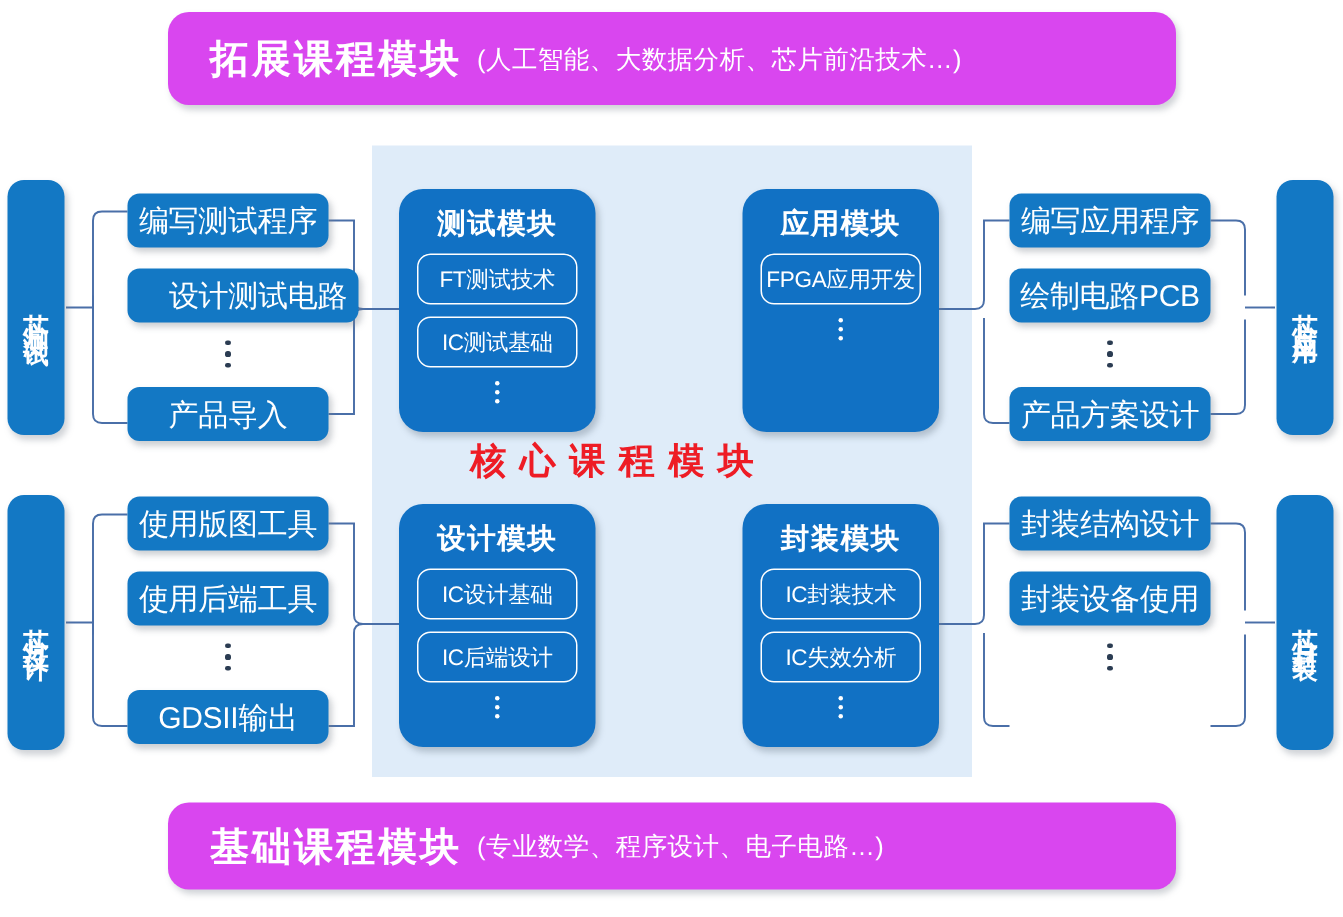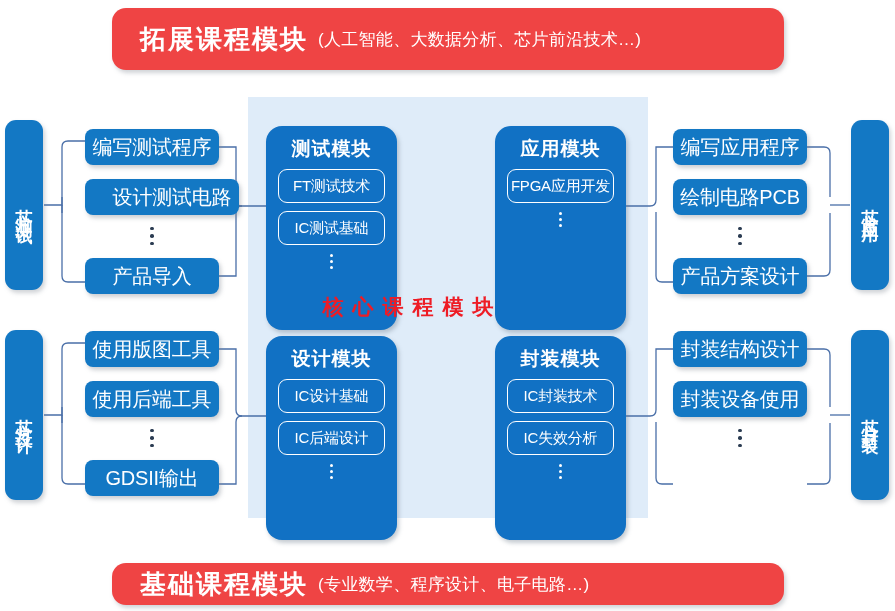--- a/index.html
+++ b/index.html
@@ -8,56 +8,56 @@
     background:#ffffff;
     font-family:"Liberation Sans","DejaVu Sans",sans-serif;
     overflow:hidden;
     position:relative;
   }
   #stage{position:absolute;left:0;top:0;width:895px;height:611px;}
 
   
   .banner{
     position:absolute;
-    background:#ef4444;
+    background:#d946ef;
     border-radius:14px;
     display:flex;align-items:center;
     box-shadow:2px 3px 4px rgba(120,130,140,.35);
   }
   .banner .big{
     color:#ffffff;font-weight:bold;font-size:26px;
     letter-spacing:2px;
     margin-left:28px;
     white-space:nowrap;
   }
   .banner .small{
     color:#ffffff;font-size:17px;
     margin-left:10px;
     white-space:nowrap;
     letter-spacing:.3px;
   }
   #banner-top{left:112px;top:8px;width:672px;height:62px;}
-  #banner-bottom{left:112px;top:563px;width:672px;height:42px;}
+  #banner-bottom{left:112px;top:535px;width:672px;height:58px;}
 
   
   #core-panel{
     position:absolute;left:248px;top:97px;width:400px;height:421px;
     background:#dfecf9;
   }
   #core-label{
     position:absolute;left:248px;top:292px;width:320px;height:30px;
     display:flex;align-items:center;justify-content:center;
-    color:#ee1c25;font-weight:bold;font-size:21px;
+    color:#ee1c25;font-weight:bold;font-size:24px;
     letter-spacing:9px;text-indent:9px;
     z-index:6;
   }
 
   
   .module{
-    position:absolute;width:131px;height:204px;
+    position:absolute;width:131px;height:162px;
     background:#1171c4;
     border-radius:16px;
     box-shadow:2px 3px 4px rgba(110,125,140,.40);
     display:flex;flex-direction:column;align-items:center;
     z-index:4;
   }
   .module .m-title{
     color:#ffffff;font-weight:bold;font-size:19px;
     letter-spacing:1px;
     margin-top:10px;margin-bottom:7px;

